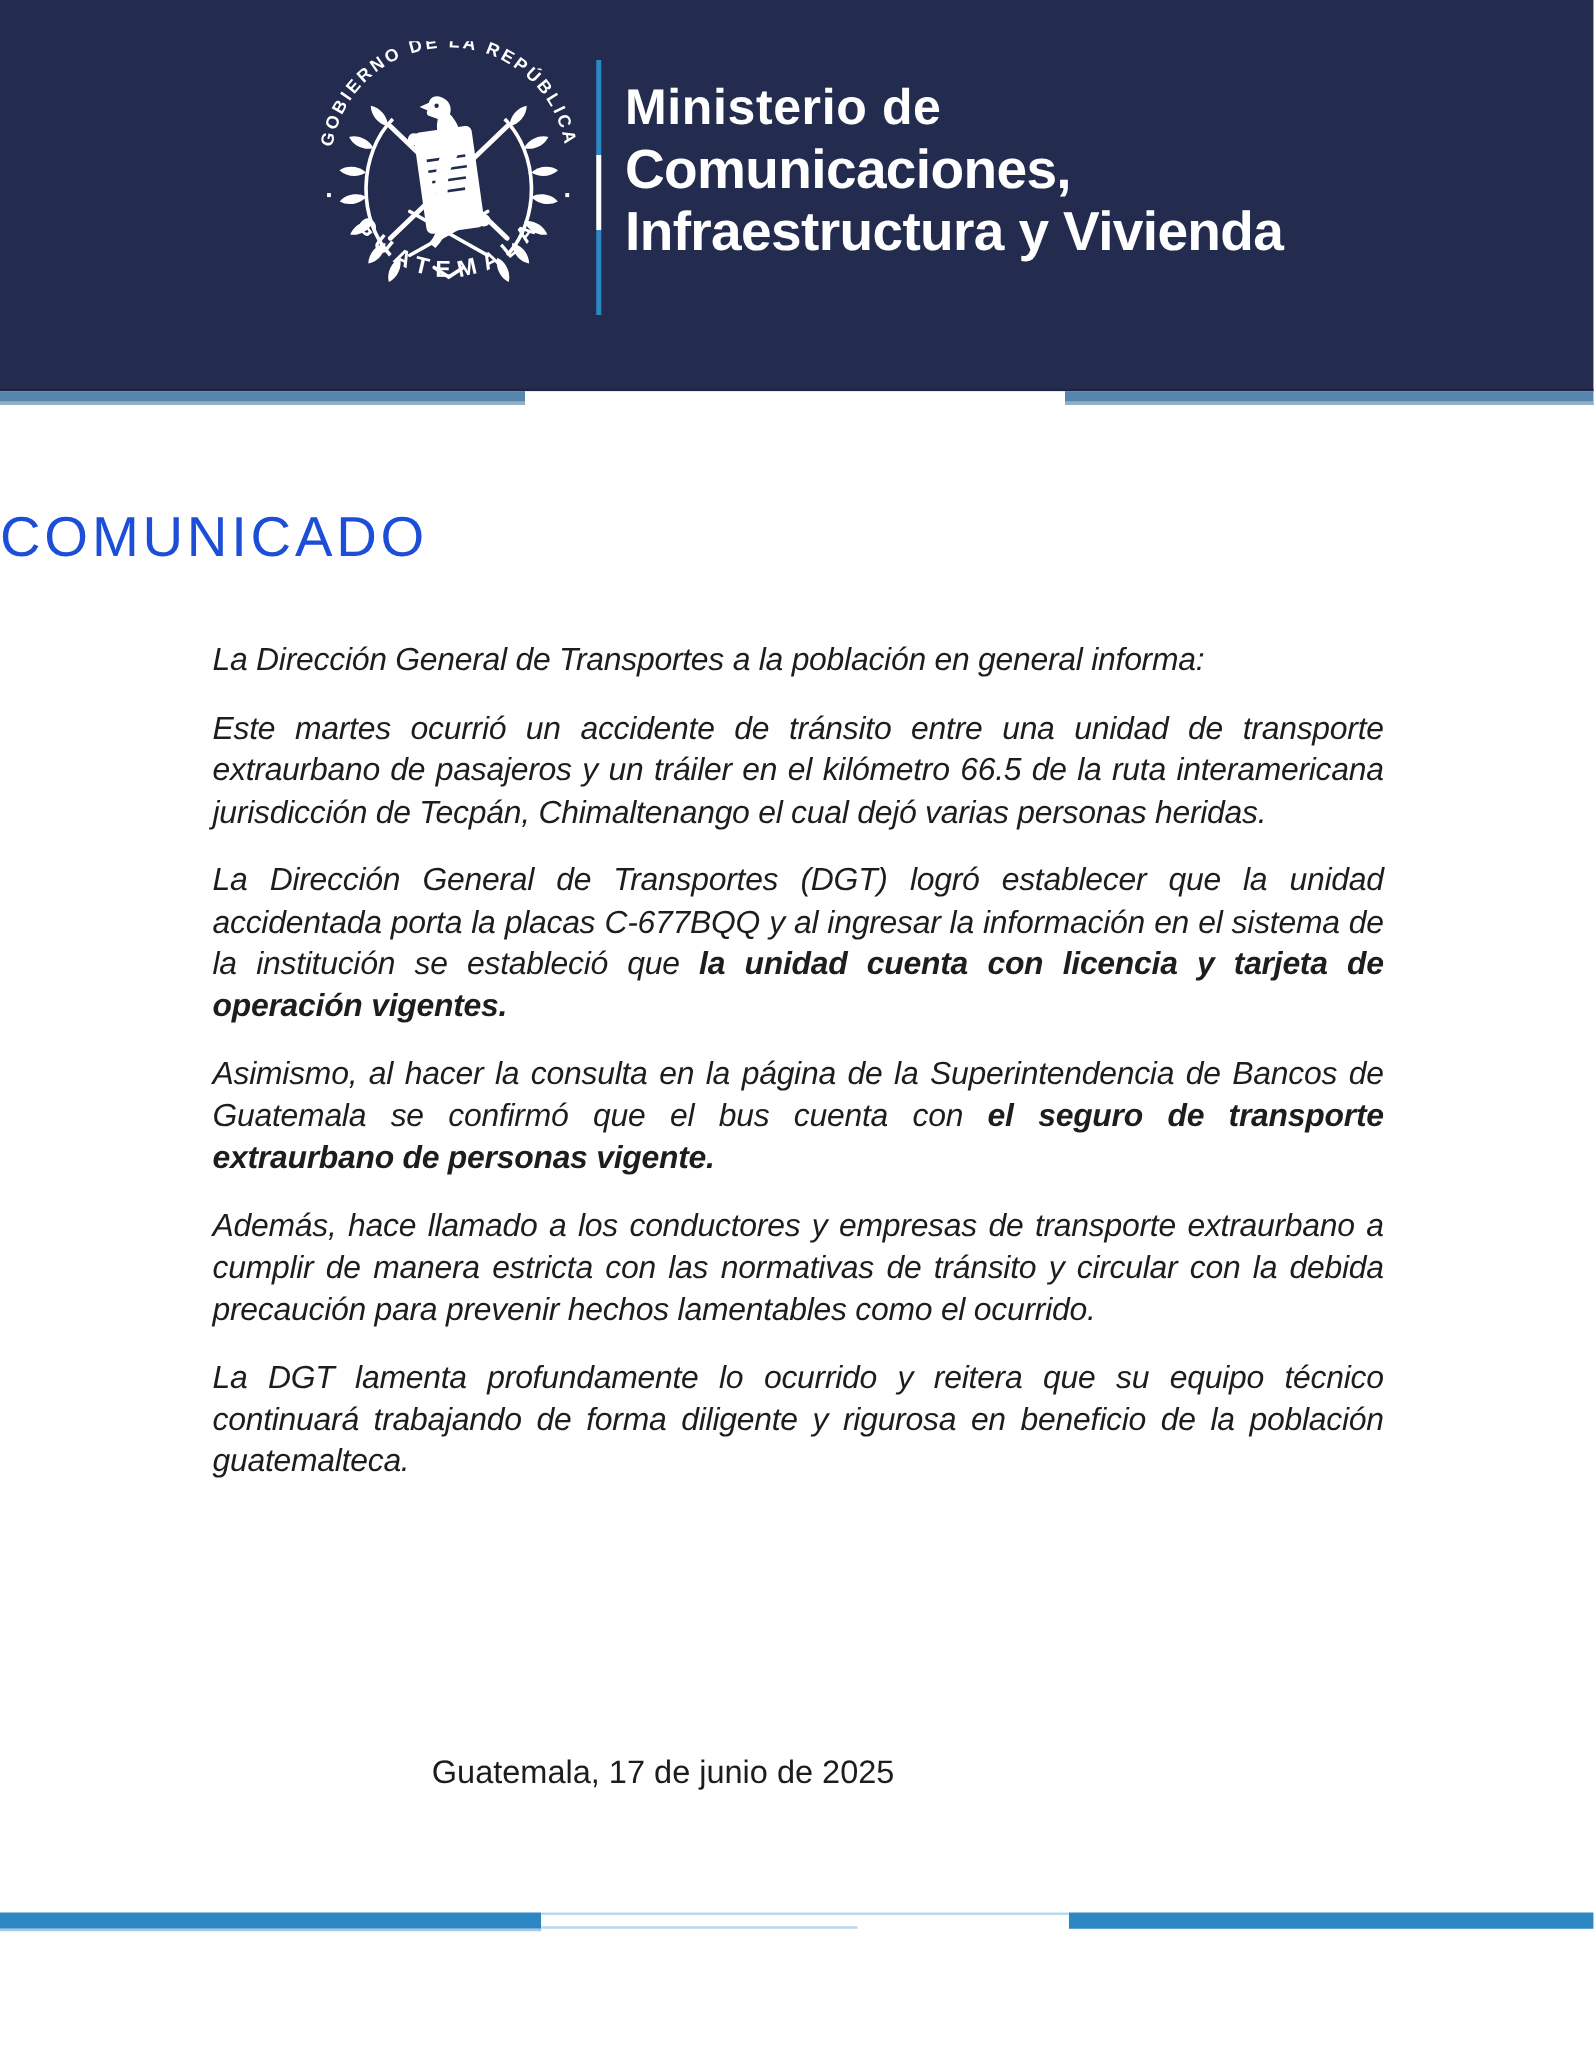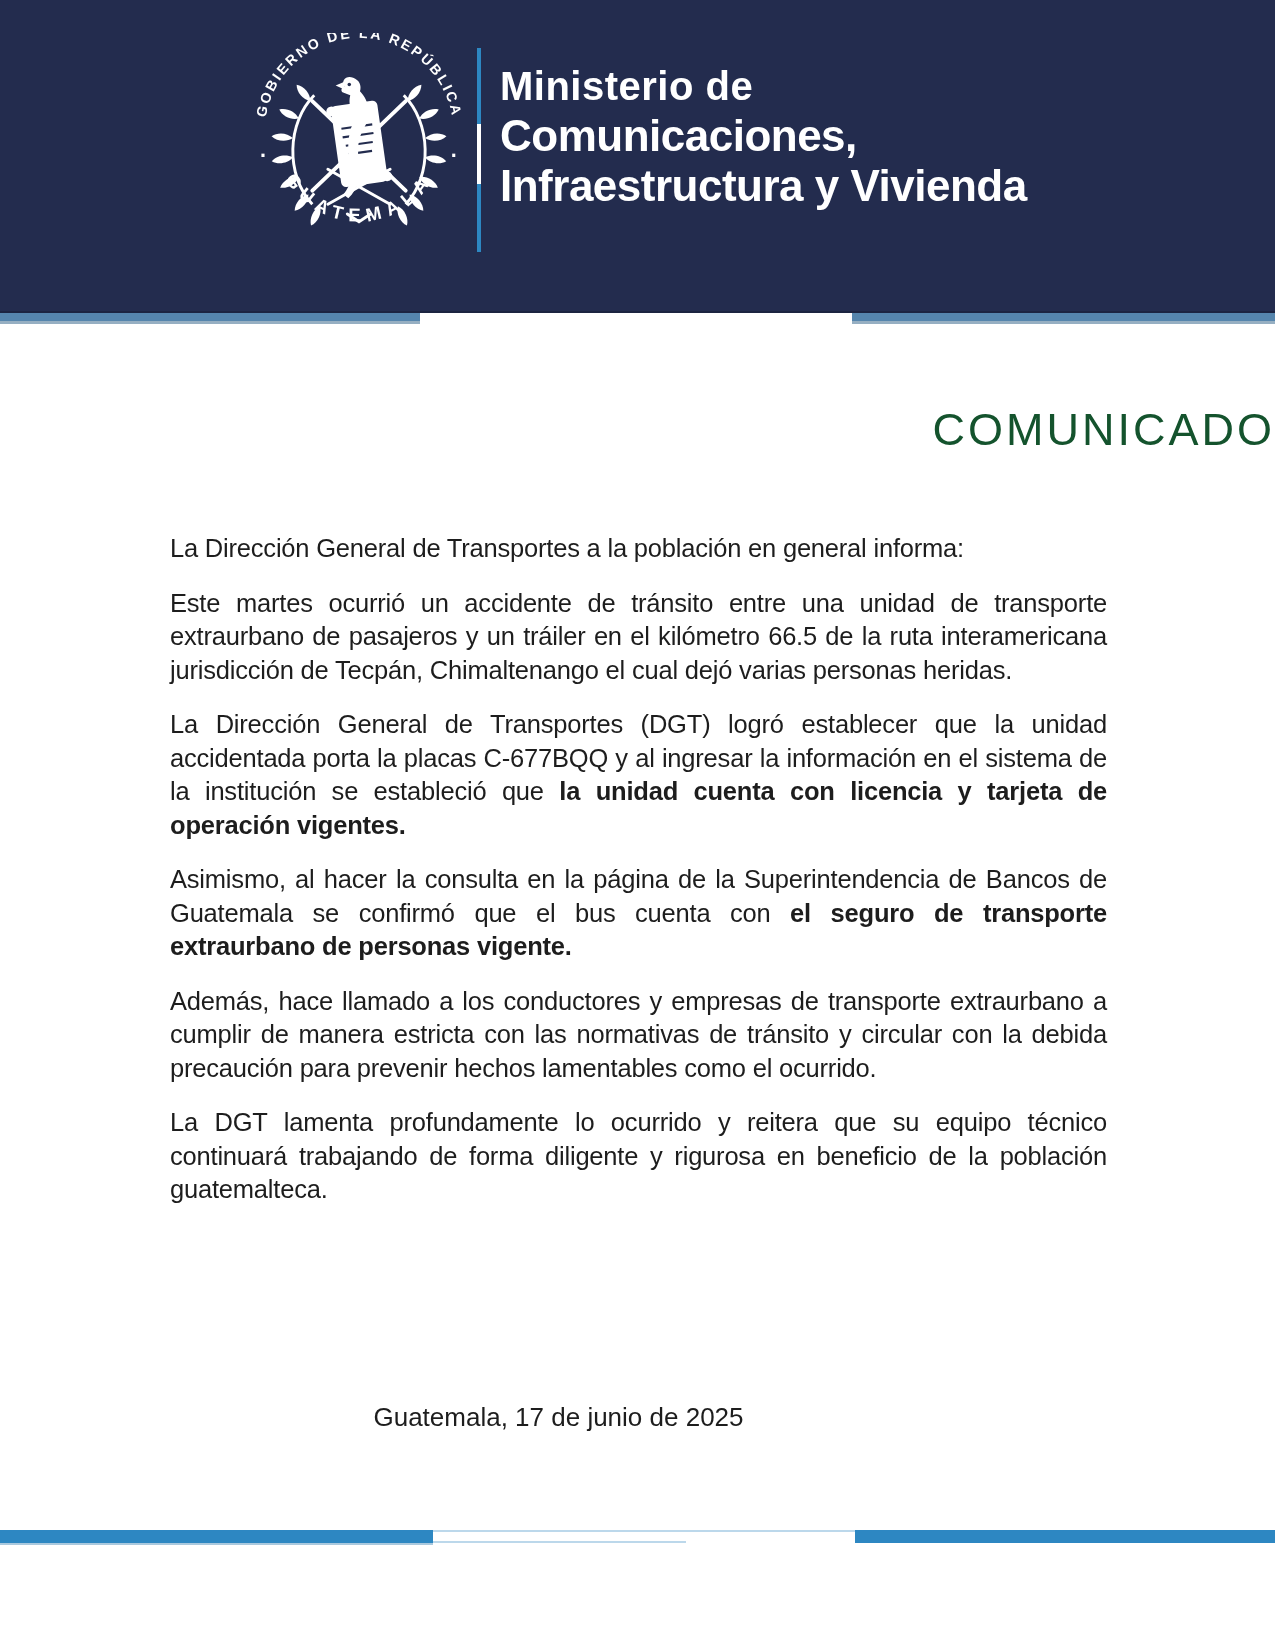--- a/index.html
+++ b/index.html
@@ -23,32 +23,32 @@
   .wm-line1{font-size:40px;font-weight:700;line-height:49px;letter-spacing:.5px;}
   .wm-line2,.wm-line3{font-size:44px;font-weight:700;line-height:50px;letter-spacing:-.5px;}
   .wm-dept{font-size:30px;font-weight:400;margin-top:14px;letter-spacing:.2px;}
   
   .stripe{position:absolute;left:0;top:313px;width:1275px;height:11px;display:flex;}
   .stripe .blue{background:var(--c-steel-blue,#5585ad);border-bottom:3px solid #96afc2;box-sizing:border-box;}
   .stripe .white{background:#ffffff;}
   .stripe .s-l{width:420px;} .stripe .s-m{width:432px;} .stripe .s-r{width:423px;}
   
   .doc-title{
-    position:absolute;left:0;top:404px;width:1275px;text-align:right;
-    font-size:45px;font-weight:400;letter-spacing:3px;color:#14532d;
+    position:absolute;left:0;top:404px;width:1275px;text-align:left;
+    font-size:45px;font-weight:400;letter-spacing:3px;color:#1d4ed8;
   }
-  .body-text{position:absolute;left:170px;top:532px;width:937px;}
+  .body-text{position:absolute;left:170px;top:512px;width:937px;font-style:italic;}
   .body-text p{
     margin:0 0 21px 0;font-size:25.5px;line-height:33.5px;letter-spacing:-.2px;
     text-align:justify;color:var(--c-ink,#1d1d1d);
   }
   .body-text .b{font-weight:700;}
   .date-line{
     position:absolute;left:0;top:1402px;width:1061px;text-align:center;
-    font-size:26px;color:var(--c-ink,#1d1d1d);margin-left:28px;
+    font-size:26px;color:var(--c-ink,#1d1d1d);
   }
   
   .footer-bar{position:absolute;left:0;top:1530px;width:1275px;height:13px;display:flex;}
   .footer-bar .blue{background:var(--c-bright-blue,#2d87c2);}
   .footer-bar .f-l{width:433px;} .footer-bar .f-m{width:422px;} .footer-bar .f-r{width:420px;}
   .footer-bar .white{background:#ffffff;border-top:2px solid var(--c-light-blue-edge,#bcd8eb);box-sizing:border-box;position:relative;}
   .footer-bar .white::after{
     content:"";position:absolute;left:0;bottom:0;width:60%;height:2px;
     background:var(--c-light-blue-edge,#bcd8eb);
   }

